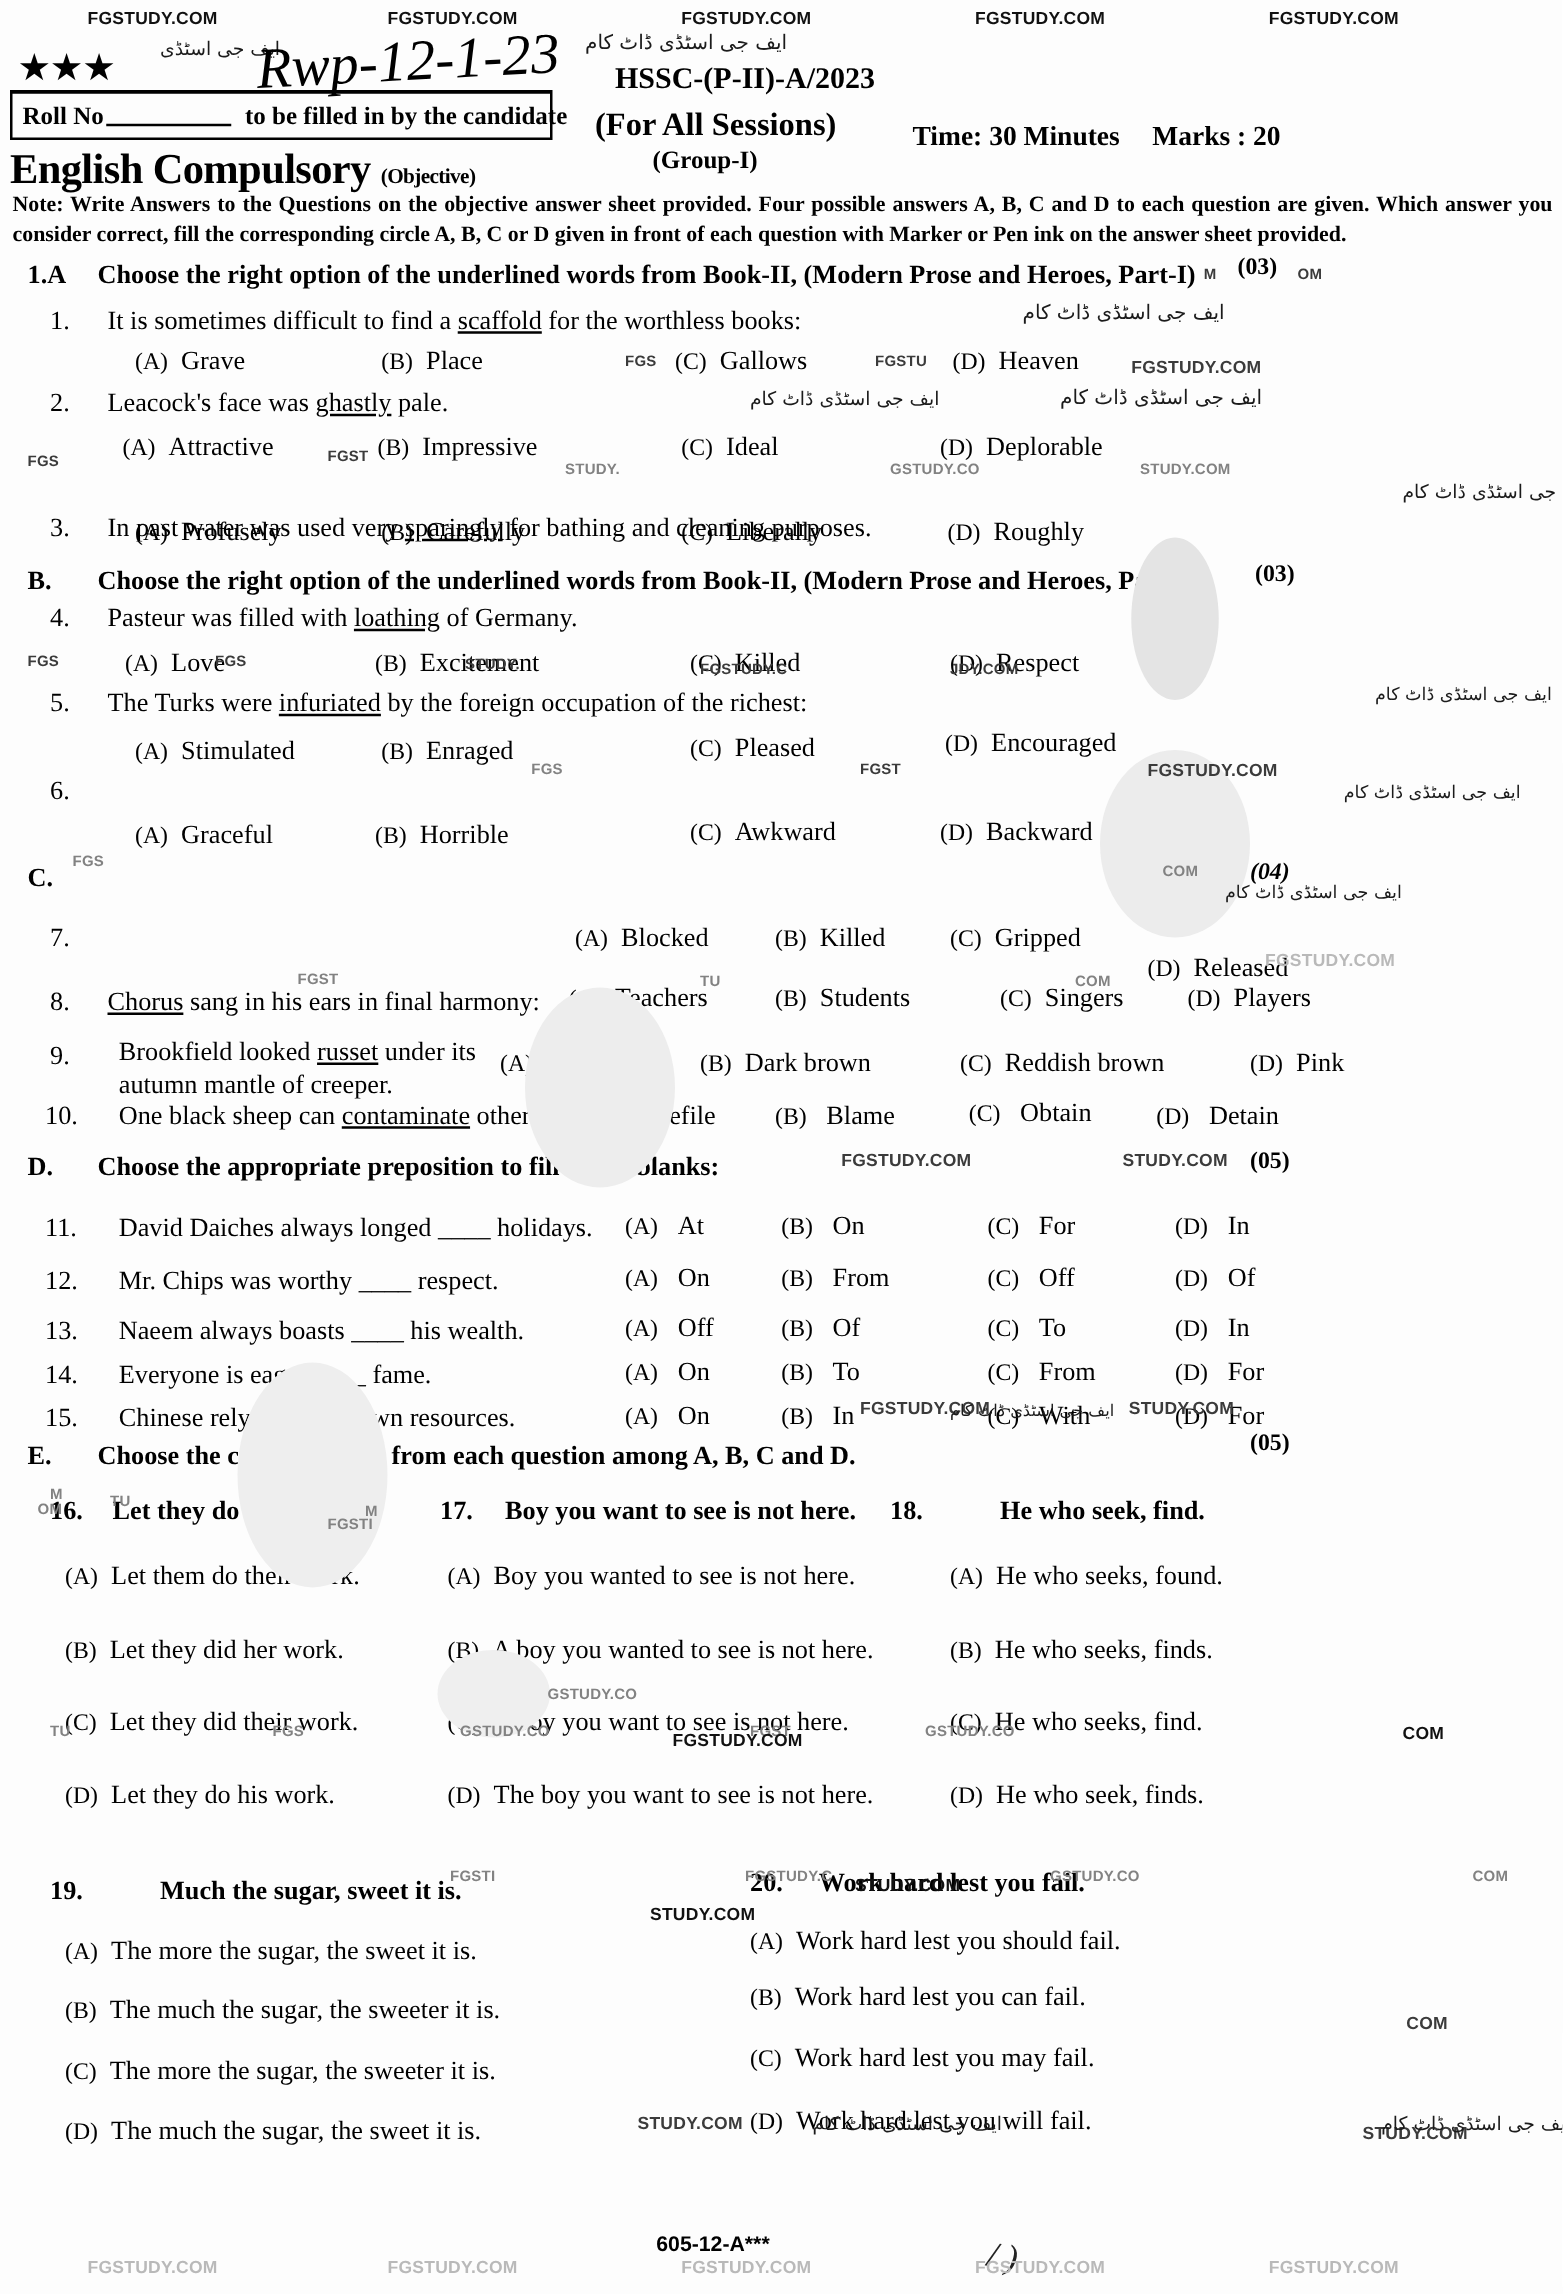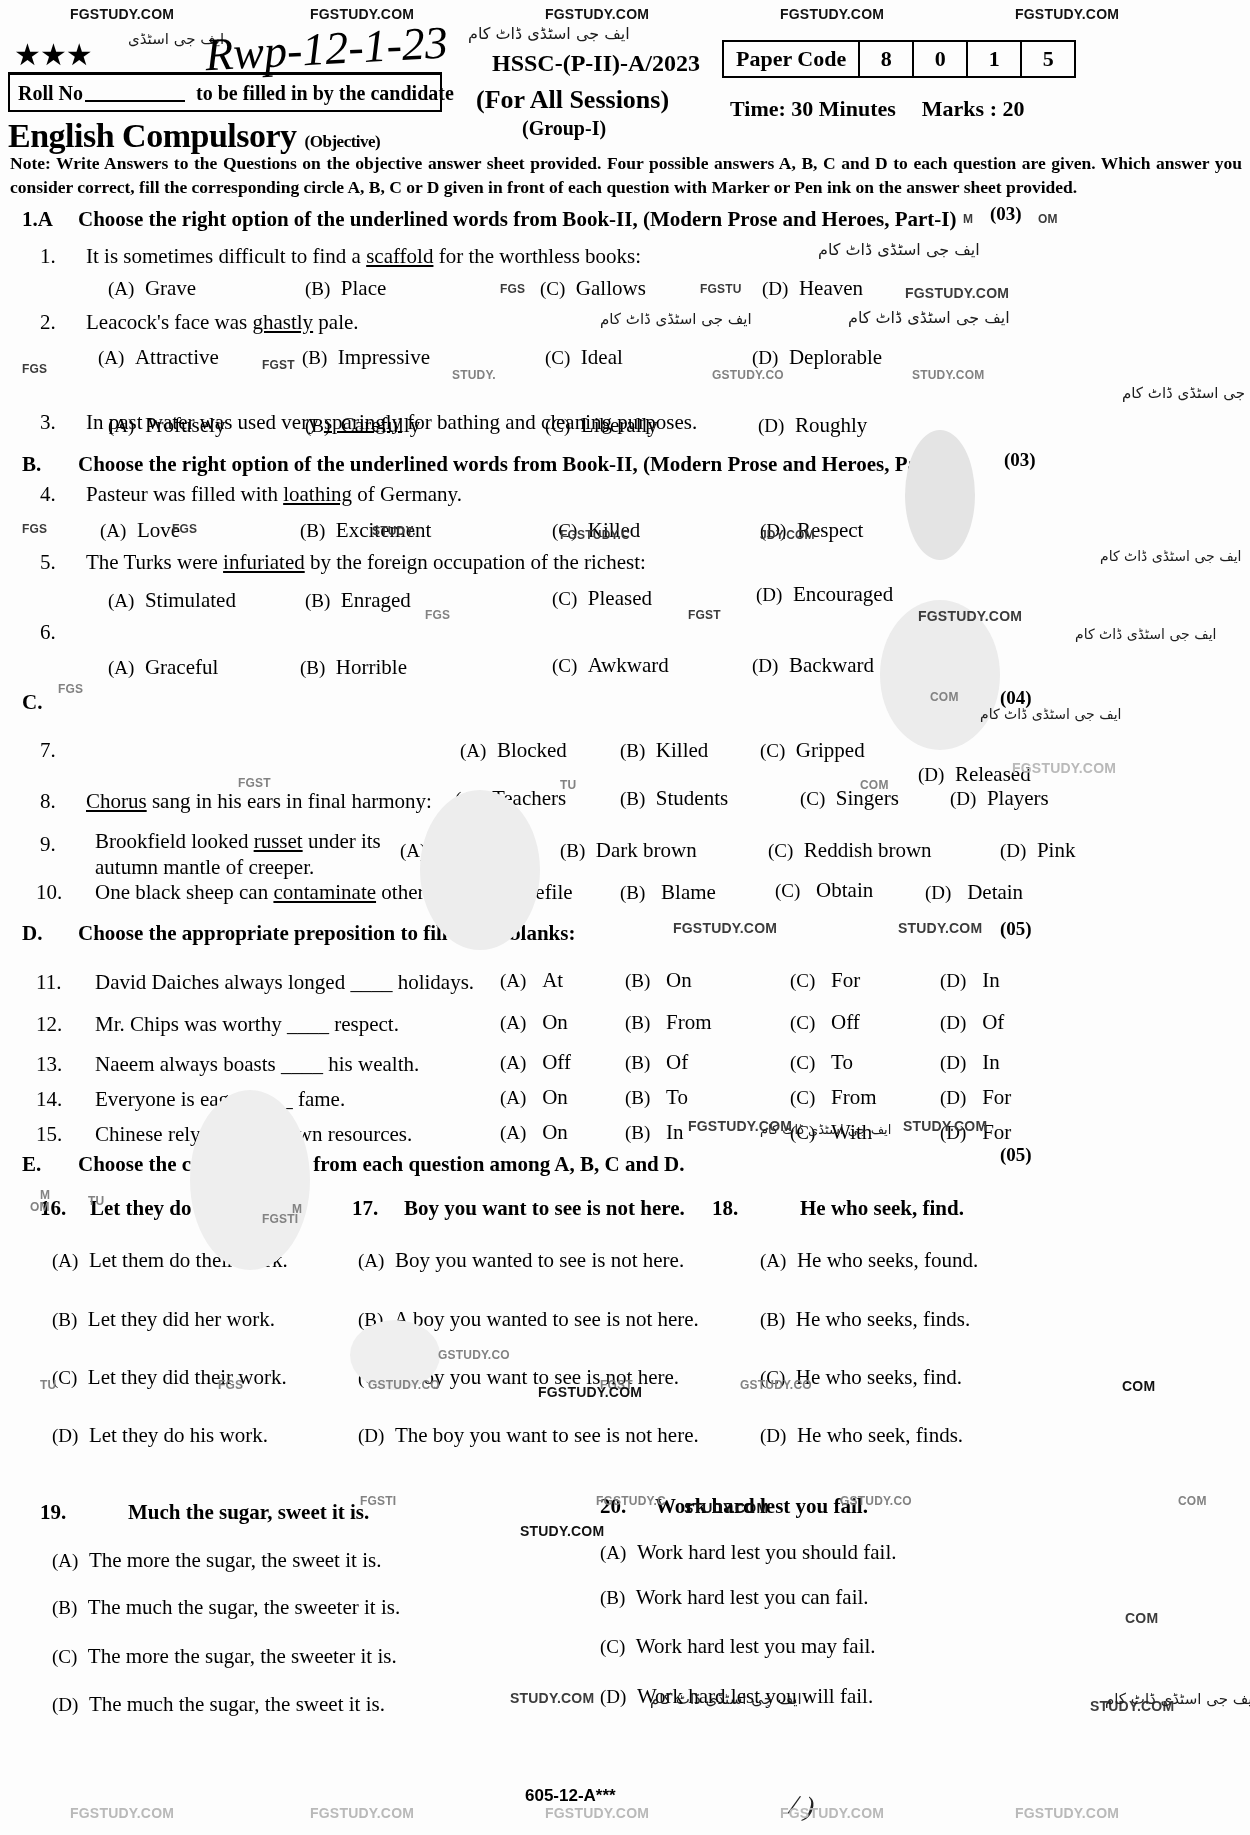--- a/index.html
+++ b/index.html
@@ -322,27 +322,20 @@
   <div class="subject">
     <span>English Compulsory</span>
     <span class="obj">(Objective)</span>
   </div>
 
   <span class="urdu" style="left:468px; top:24px; font-size:16px;">ایف جی اسٹڈی ڈاٹ کام</span>
   <div class="hssc">HSSC-(P-II)-A/2023</div>
   <div class="sessions">(For All Sessions)</div>
   <div class="groupi">(Group-I)</div>
 
-  <div class="codebox">
-    <div class="cell label">Paper Code</div>
-    <div class="cell">8</div>
-    <div class="cell">0</div>
-    <div class="cell">1</div>
-    <div class="cell">5</div>
-  </div>
 
   <div class="timemarks">
     <span>Time: 30 Minutes</span><span class="gap"></span><span>Marks : 20</span>
   </div>
 
   <div class="note">Note: Write Answers to the Questions on the objective answer sheet provided. Four possible answers A, B, C and D to each question are given. Which answer you consider correct, fill the corresponding circle A, B, C or D given in front of each question with Marker or Pen ink on the answer sheet provided.</div>
 
   <div class="sec-letter" style="left:22px; top:207px;">1.A</div>
   <div class="sec-head row" style="left:78px; top:207px;">Choose the right option of the underlined words from Book-II, (Modern Prose and Heroes, Part-I)</div>
   <div class="marks" style="left:990px; top:203px;">(03)</div>
@@ -402,21 +395,21 @@
   <div class="opt" style="left:552px; top:586px;"><span class="lbl">(C)</span>&nbsp;&nbsp;<span>Pleased</span></div>
   <div class="opt" style="left:756px; top:582px;"><span class="lbl">(D)</span>&nbsp;&nbsp;<span>Encouraged</span></div>
 
   <div class="qno" style="left:40px; top:620px;">6.</div>
   <div class="opt" style="left:108px; top:655px;"><span class="lbl">(A)</span>&nbsp;&nbsp;<span>Graceful</span></div>
   <div class="opt" style="left:300px; top:655px;"><span class="lbl">(B)</span>&nbsp;&nbsp;<span>Horrible</span></div>
   <div class="opt" style="left:552px; top:653px;"><span class="lbl">(C)</span>&nbsp;&nbsp;<span>Awkward</span></div>
   <div class="opt" style="left:752px; top:653px;"><span class="lbl">(D)</span>&nbsp;&nbsp;<span>Backward</span></div>
 
   <div class="sec-letter" style="left:22px; top:690px;">C.</div>
-  <div class="marks" style="left:1000px; top:687px;">(04)</div>
+  <div class="marks" style="left:1000px; top:687px;font-style:italic;">(04)</div>
 
   <div class="qno" style="left:40px; top:738px;">7.</div>
   <div class="opt" style="left:460px; top:738px;"><span class="lbl">(A)</span>&nbsp;&nbsp;<span>Blocked</span></div>
   <div class="opt" style="left:620px; top:738px;"><span class="lbl">(B)</span>&nbsp;&nbsp;<span>Killed</span></div>
   <div class="opt" style="left:760px; top:738px;"><span class="lbl">(C)</span>&nbsp;&nbsp;<span>Gripped</span></div>
   <div class="opt" style="left:918px; top:738px;margin-top:24px;"><span class="lbl">(D)</span>&nbsp;&nbsp;<span>Released</span></div>
 
   <div class="qno" style="left:40px; top:789px;">8.</div>
   <div class="qtext" style="left:86px; top:789px;">
     <u>Chorus</u><span> sang in his ears in final harmony:</span>

